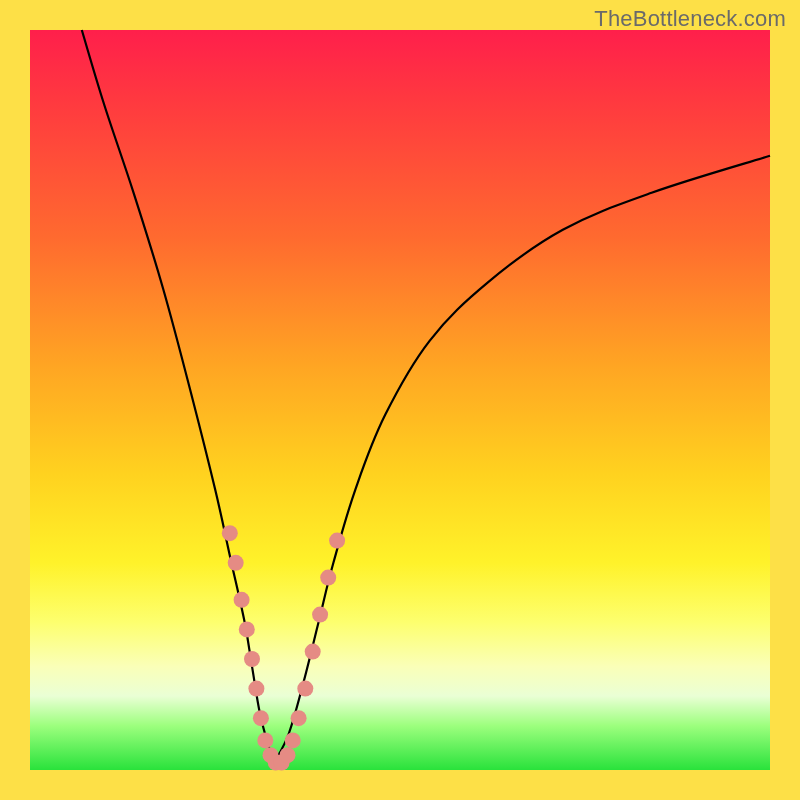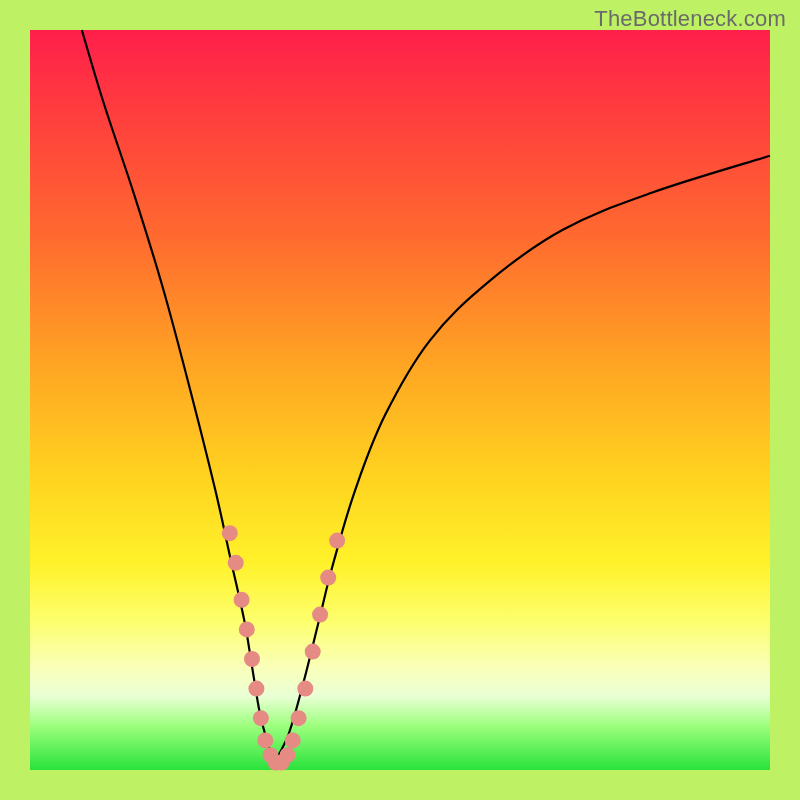--- a/index.html
+++ b/index.html
@@ -7,21 +7,21 @@
     padding: 0;
     width: 800px;
     height: 800px;
     overflow: hidden;
     background: #000;
     font-family: Arial, Helvetica, sans-serif;
   }
   .frame {
     position: absolute;
     inset: 0;
-    background: #bef264;
+    background: #fde047;
   }
   .plot {
     position: absolute;
     left: 30px;
     top: 30px;
     width: 740px;
     height: 740px;
     
     background: linear-gradient(
       to bottom,

